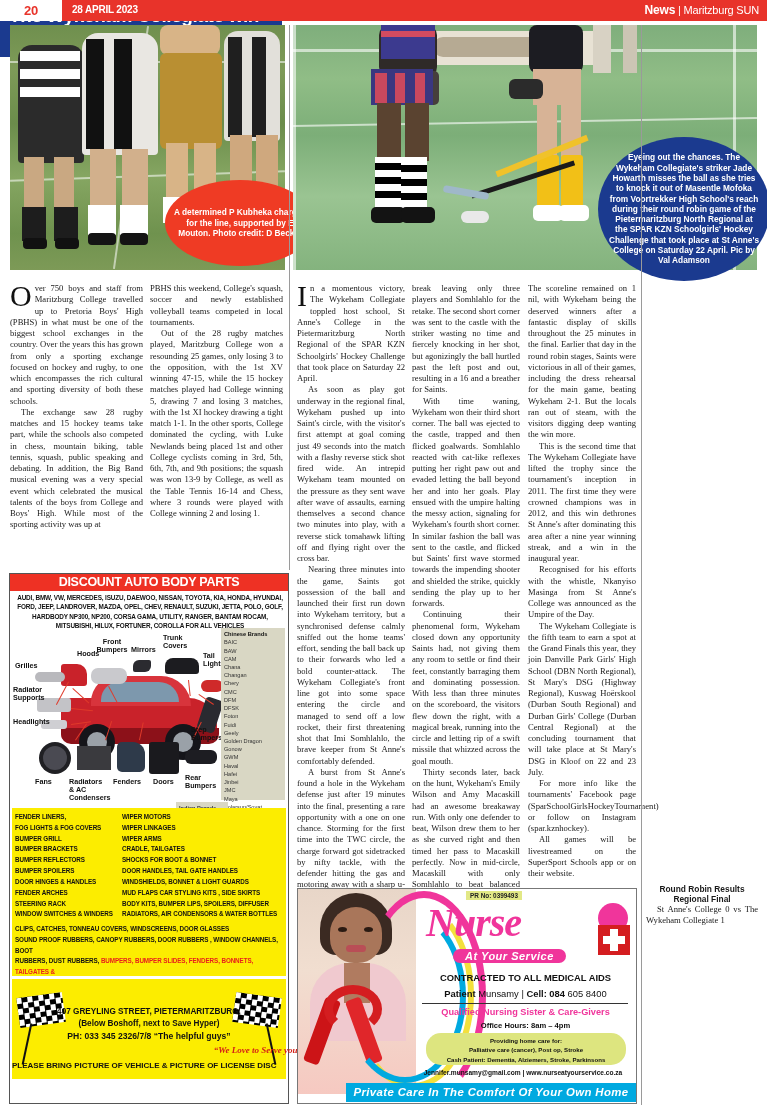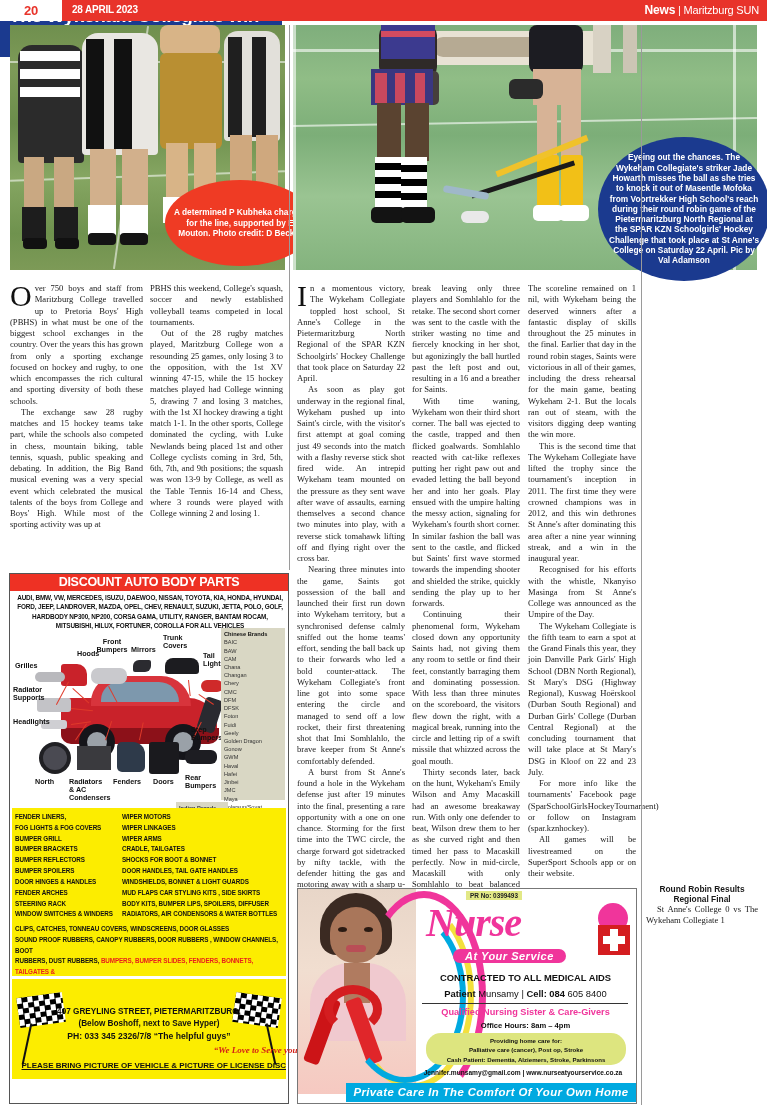--- a/index.html
+++ b/index.html
@@ -348,21 +348,21 @@
       <div class="leader" style="left:176px;top:52px;width:16px;transform:rotate(84deg);"></div>
 
       <div class="carlabel" style="left:64px;top:22px;">Hoods</div>
       <div class="carlabel" style="left:80px;top:10px;width:38px;text-align:center;">Front Bumpers</div>
       <div class="carlabel" style="left:118px;top:18px;">Mirrors</div>
       <div class="carlabel" style="left:150px;top:6px;width:34px;">Trunk Covers</div>
       <div class="carlabel" style="left:190px;top:24px;width:26px;">Tail Lights</div>
       <div class="carlabel" style="left:2px;top:34px;">Grilles</div>
       <div class="carlabel" style="left:0px;top:58px;width:30px;">Radiator Supports</div>
       <div class="carlabel" style="left:0px;top:90px;">Headlights</div>
-      <div class="carlabel" style="left:22px;top:150px;">North</div>
+      <div class="carlabel" style="left:22px;top:150px;">Fans</div>
       <div class="carlabel" style="left:56px;top:150px;width:38px;">Radiators &amp; AC Condensers</div>
       <div class="carlabel" style="left:100px;top:150px;">Fenders</div>
       <div class="carlabel" style="left:140px;top:150px;">Doors</div>
       <div class="carlabel" style="left:172px;top:146px;width:34px;">Rear Bumpers</div>
       <div class="carlabel" style="left:178px;top:98px;width:32px;">Step Bumpers</div>
     </div>
 
     <div class="chinese">
       <b>Chinese Brands</b><br>
       <span style="white-space:pre-line;">BAIC
@@ -442,22 +442,22 @@
       <div style="position:absolute;right:14px;top:44px;width:2px;height:42px;background:#111;transform:rotate(-12deg);"></div>
 
       <div style="position:absolute;left:0;top:28px;width:100%;text-align:center;
         font-family:'Liberation Sans',sans-serif;font-weight:bold;font-size:8.2px;color:#111;">407 GREYLING STREET, PIETERMARITZBURG,</div>
       <div style="position:absolute;left:0;top:40px;width:100%;text-align:center;
         font-family:'Liberation Sans',sans-serif;font-weight:bold;font-size:8.2px;color:#111;">(Below Boshoff, next to Save Hyper)</div>
       <div style="position:absolute;left:0;top:52px;width:100%;text-align:center;
         font-family:'Liberation Sans',sans-serif;font-weight:bold;font-size:8.6px;color:#111;">PH: 033 345 2326/7/8   “The helpful guys”</div>
       <div style="position:absolute;left:16px;top:66px;width:100%;text-align:right;
         font-family:'Liberation Serif',serif;font-style:italic;font-weight:bold;font-size:9px;color:#d41f16;">“We Love to Serve you”</div>
-      <div style="position:absolute;left:0;top:82px;width:100%;text-align:right;
-        font-family:'Liberation Sans',sans-serif;font-weight:bold;font-size:8px;color:#111;text-decoration:underline;">PLEASE BRING PICTURE OF VEHICLE &amp; PICTURE OF LICENSE DISC</div>
+      <div style="position:absolute;left:0;top:82px;width:100%;text-align:left;
+        font-family:'Liberation Sans',sans-serif;font-weight:bold;font-size:8px;color:#111;">PLEASE BRING PICTURE OF VEHICLE &amp; PICTURE OF LICENSE DISC</div>
     </div>
   </div>
 
   <div id="nursead">
 
     <div class="photo-circ">
       <div style="position:absolute;left:-6px;top:0;width:124px;height:205px;background:linear-gradient(180deg,#e8d6c8 0%,#f1ded0 40%,#f6c9c1 100%);"></div>
       <div style="position:absolute;left:22px;top:4px;width:72px;height:62px;background:#3b2a22;border-radius:40px 40px 18px 18px;"></div>
       <div style="position:absolute;left:32px;top:18px;width:52px;height:56px;background:#a9765a;border-radius:26px 26px 24px 24px;"></div>
       <div style="position:absolute;left:40px;top:38px;width:9px;height:5px;background:#2a1a12;border-radius:50%;"></div>

